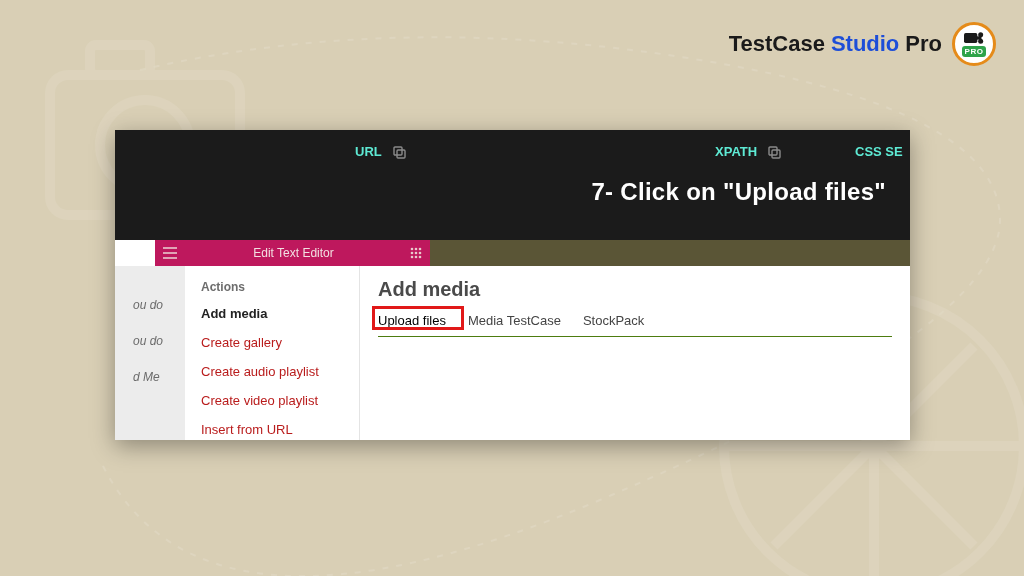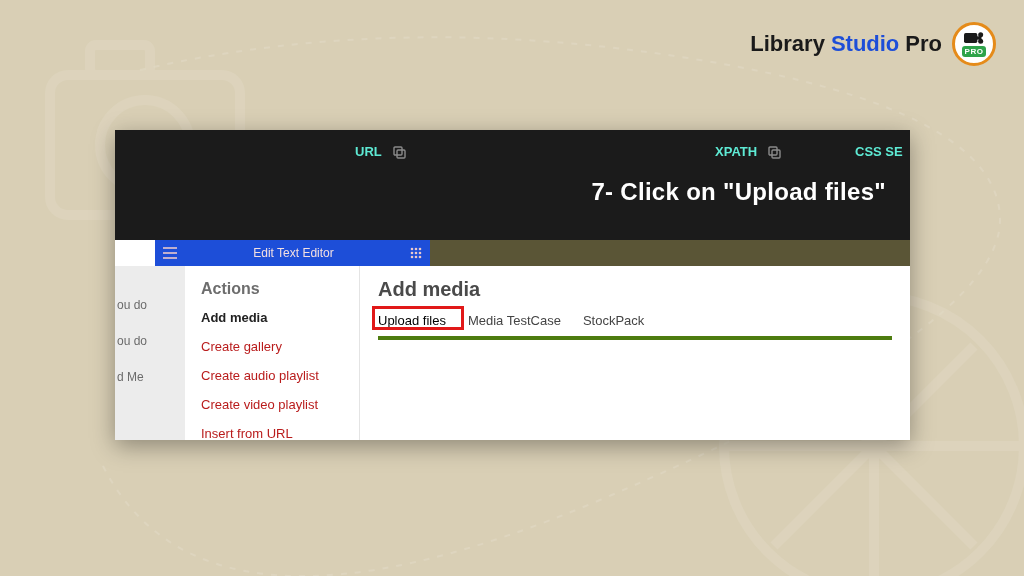--- a/index.html
+++ b/index.html
@@ -60,63 +60,64 @@
   .chip-css  { left: 740px; }
   .step-caption {
     position: absolute; top: 48px; right: 24px;
     color: #fff; font-size: 24px; font-weight: 800;
     letter-spacing: 0.3px;
   }
   
   .editor-bar {
     position: absolute; left: 40px; top: 110px;
     width: 275px; height: 26px;
-    background: #1d4ed8;
+    background: #be185d;
     display: flex; align-items: center; justify-content: space-between;
     padding: 0 8px;
     color: #f2dfe1; font-size: 12px;
   }
   .editor-bar .title { flex: 1; text-align: center; font-weight: 400; }
   .hamburger, .grid-icon { display: inline-flex; }
   
   .olive-bar {
     position: absolute; left: 315px; top: 110px; right: 0; height: 26px;
     background: #5a5536;
   }
   
   .peek {
     position: absolute; left: 0; top: 136px; width: 70px; bottom: 0;
     background: #ececec; color: #6b6b6b; font-size: 12px;
-    padding: 10px 2px;
+    padding: 10px 18px;
+    font-style: italic;
   }
   .peek div { margin: 22px 0; white-space: nowrap; }
   
   .modal {
     position: absolute; left: 70px; top: 136px; right: 0; bottom: 0;
     background: #fff; display: flex;
   }
   .sidebar {
     width: 175px; border-right: 1px solid #e4e4e4;
     padding: 14px 14px 0 16px;
   }
   .sidebar .heading {
-    font-size: 16px; font-weight: 700; color: #6d6d6d; margin-bottom: 12px;
+    font-size: 12px; font-weight: 700; color: #6d6d6d; margin-bottom: 12px;
   }
   .sidebar a, .sidebar .item {
     display: block; font-size: 13px; margin: 0 0 14px 0;
     color: #b91c1c; text-decoration: none; cursor: pointer;
   }
   .sidebar .active { color: #222; font-weight: 700; }
   .main {
     flex: 1; padding: 12px 18px 0 18px; position: relative;
   }
   .main-title { font-size: 20px; font-weight: 700; color: #4a4a4a; margin-bottom: 12px; }
   .tabs {
     display: flex; gap: 22px; font-size: 13px; color: #444;
-    border-bottom: 4px solid #4d7c0f; padding-bottom: 8px;
+    border-bottom: 1px solid #4d7c0f; padding-bottom: 8px;
   }
   .tabs .tab { cursor: pointer; }
   .tabs .tab.current { color: #000; }
   .highlight-box {
     position: absolute; border: 3px solid #e11818; pointer-events: none;
   }
 </style>
 </head>
 <body>
 
@@ -137,21 +138,21 @@
       <line x1="290" y1="90" x2="90" y2="290"></line>
     </g>
   </svg>
   <svg style="left:0; top:0;" width="1024" height="576">
     <path d="M 140 70 Q 400 10 700 60 T 1000 220 T 600 500 T 100 460" fill="none" stroke="#fff" stroke-width="2" stroke-dasharray="6 8" opacity="0.7"></path>
   </svg>
 </div>
 
 <div class="brand">
   <div class="brand-text">
-    <span>Library</span>
+    <span>TestCase</span>
     <span class="orange">Studio</span>
     <span>Pro</span>
   </div>
   <div class="brand-logo">
     <svg viewBox="0 0 24 16">
         <g fill="#1a1a1a">
           <rect x="0" y="2" width="16" height="12" rx="2"></rect>
           <circle cx="20" cy="4" r="3"></circle>
           <circle cx="20" cy="12" r="3"></circle>
           <rect x="15" y="6" width="6" height="4"></rect>

